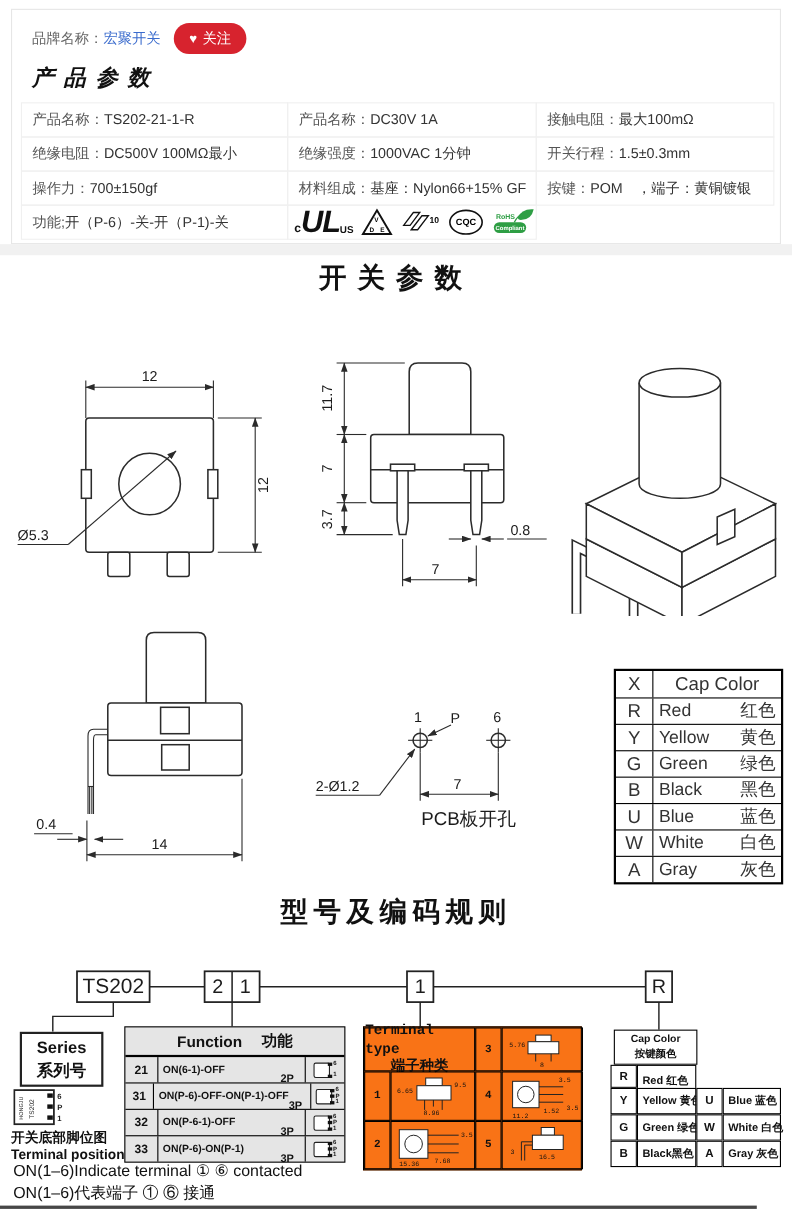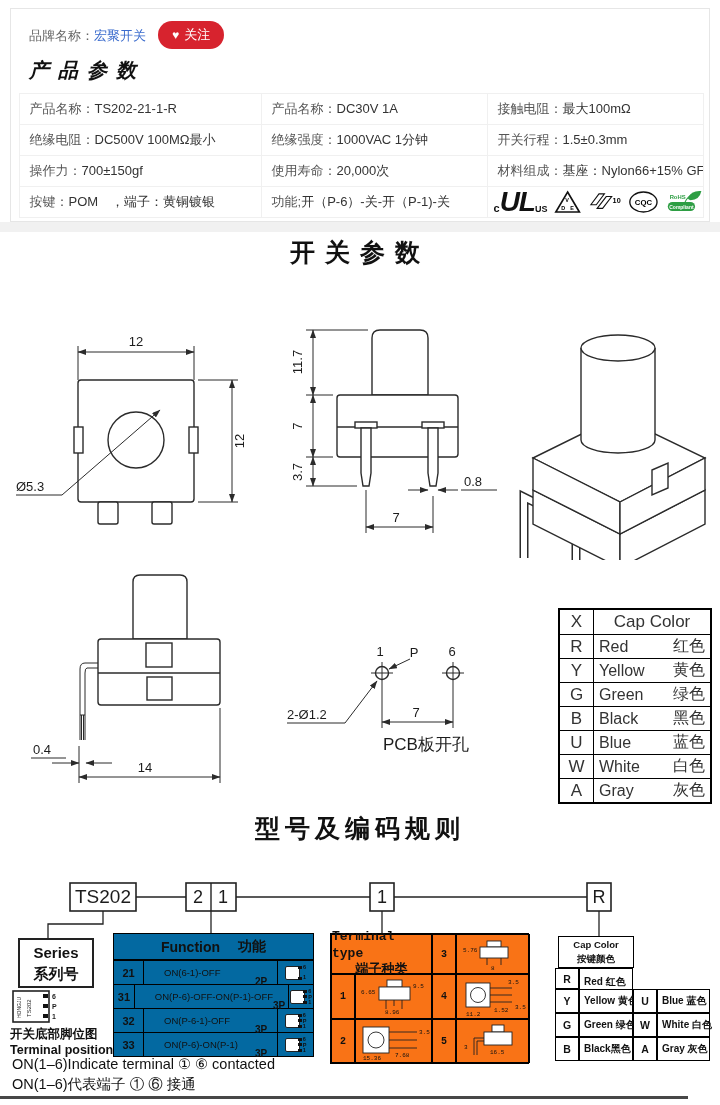--- a/index.html
+++ b/index.html
@@ -53,29 +53,29 @@
 
   
   .series-box { left:18px; top:938px; width:76px; height:50px; border:2px solid #222;
                 display:flex; flex-direction:column; align-items:center; justify-content:center;
                 font-weight:bold; font-size:15px; line-height:1.4; color:#111; }
 
   .bv-cap { left:10px; top:1026px; font-size:12.5px; font-weight:bold; color:#111; }
   .bv-cap2 { top:1043px; }
 
   
-  .ftab { left:113px; top:933px; width:201px; border:1.5px solid #000; background:#0369a1; color:#111; }
+  .ftab { left:113px; top:933px; width:201px; border:1.5px solid #000; background:#e5e5e5; color:#111; }
   .ftab-head { height:26px; border-bottom:1.5px solid #000; display:flex; align-items:center;
                justify-content:center; gap:18px; font-weight:bold; font-size:14px; }
   .ftab-row { display:flex; height:24px; border-top:1px solid #000; align-items:stretch; }
   .ftab-row:first-of-type { border-top:none; }
   .fcode { width:30px; border-right:1px solid #000; display:flex; align-items:center;
            justify-content:center; font-size:11px; font-weight:bold; }
   .fdesc { flex:1; display:flex; align-items:center; padding-left:4px; font-size:9.5px;
-           font-weight:normal; white-space:nowrap;margin-left:16px; }
+           font-weight:bold; white-space:nowrap; }
   .fpoles { width:22px; display:flex; align-items:center; font-size:10px; font-weight:bold;margin-top:17px; }
   .ficon { width:36px; border-left:1px solid #000; display:flex; align-items:center;
            justify-content:center; gap:1px; }
   .fp-box { width:15px; height:14px; border:1.5px solid #222; border-radius:2px; background:#fff; }
   .fp-tabs { display:flex; flex-direction:column; justify-content:space-between; height:14px; margin-left:-3px; }
   .fp-tab { width:4px; height:3px; background:#111; }
   .fp-lbls { display:flex; flex-direction:column; justify-content:space-between; height:15px;
              font-size:5.5px; line-height:1; font-weight:bold; }
 
   
@@ -152,24 +152,20 @@
           <span class="lb">绝缘强度：</span>
           <span class="vl">1000VAC  1分钟</span>
         </div>
       <div class="param-cell">
           <span class="lb">开关行程：</span>
           <span class="vl">1.5±0.3mm</span>
         </div>
       <div class="param-cell">
           <span class="lb">操作力：</span>
           <span class="vl">700±150gf</span>
-        </div>
-      <div class="param-cell">
-          <span class="lb">使用寿命：</span>
-          <span class="vl">20,000次</span>
         </div>
       <div class="param-cell">
           <span class="lb">材料组成：</span>
           <span class="vl">基座：Nylon66+15% GF</span>
         </div>
       <div class="param-cell">
           <span class="lb">按键：</span>
           <span class="vl">POM　，端子：黄铜镀银</span>
         </div>
       <div class="param-cell">

